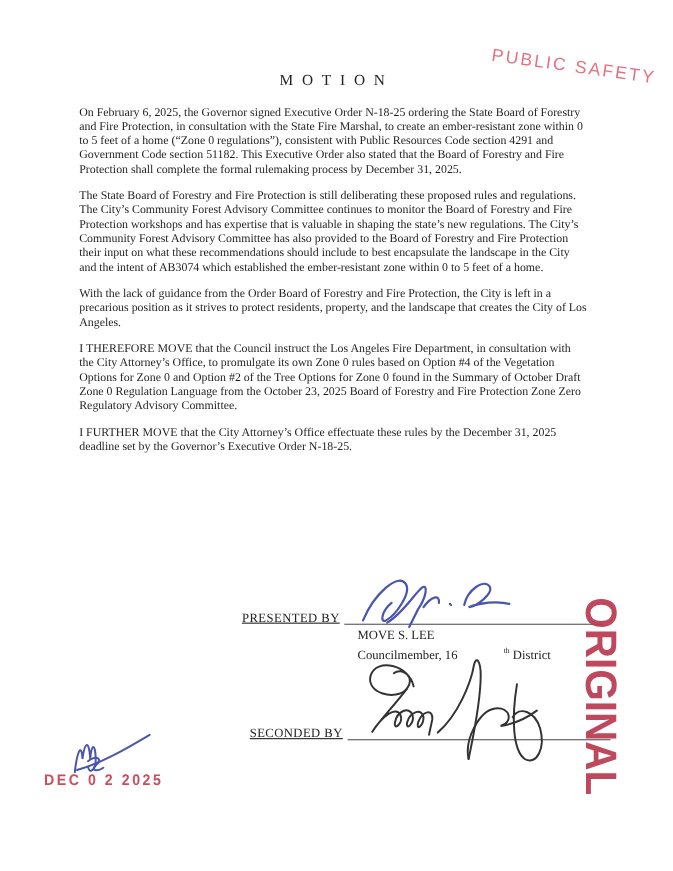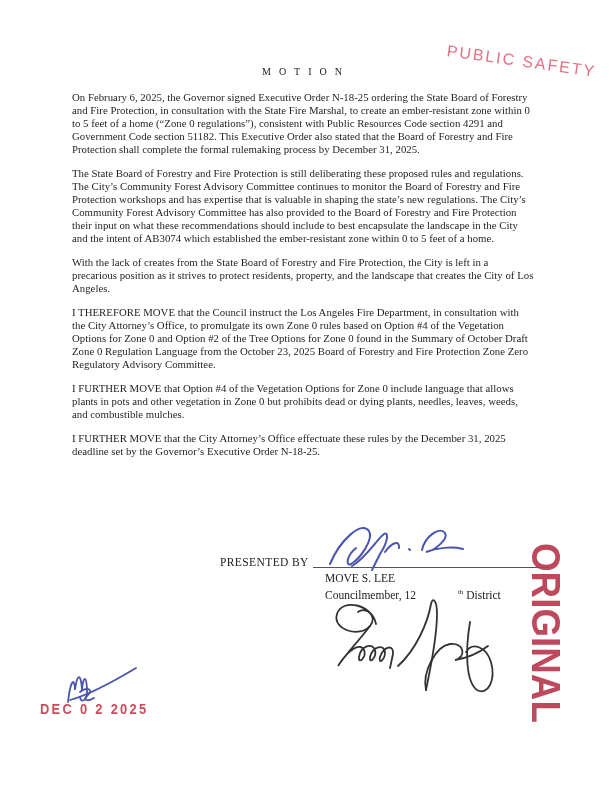--- a/index.html
+++ b/index.html
@@ -55,41 +55,42 @@
     transform-origin: left center;
     white-space: nowrap;
     opacity: 0.95;
   }
 
   
   .doc-title {
     margin: 0;
     padding-top: 66px;
     text-align: center;
-    font-size: 10px;
+    font-size: 14px;
     font-weight: normal;
     letter-spacing: 8px;
     color: #222;
   }
   .doc-body {
     margin: 14px 66px 0 72px;
     font-size: 10.8px;
     line-height: 13px;
     text-align: left;
   }
   .doc-body p { margin: 0 12px 11px 0; }
 
   
   .sig-row {
     position: absolute;
     display: flex;
     align-items: flex-end;
     font-size: 11.5px;
     letter-spacing: 0.4px;
     color: #222;
+    text-decoration: underline;
   }
   .sig-row .sig-line {
     flex: 1;
     border-bottom: 1px solid #555;
     height: 14px;
     margin-left: 4px;
   }
   .row-presented { left: 220px; top: 553px; width: 328px; }
   .row-seconded  { left: 227px; top: 658px; width: 328px; }
 
@@ -113,36 +114,39 @@
 
 <div class="page">
 
   <div class="stamp-public-safety">PUBLIC SAFETY</div>
 
   <h1 class="doc-title">MOTION</h1>
 
   <div class="doc-body">
     <p>On February 6, 2025, the Governor signed Executive Order N-18-25 ordering the State Board of Forestry and Fire Protection, in consultation with the State Fire Marshal, to create an ember-resistant zone within 0 to 5 feet of a home (“Zone 0 regulations”), consistent with Public Resources Code section 4291 and Government Code section 51182. This Executive Order also stated that the Board of Forestry and Fire Protection shall complete the formal rulemaking process by December 31, 2025.</p>
     <p>The State Board of Forestry and Fire Protection is still deliberating these proposed rules and regulations. The City’s Community Forest Advisory Committee continues to monitor the Board of Forestry and Fire Protection workshops and has expertise that is valuable in shaping the state’s new regulations. The City’s Community Forest Advisory Committee has also provided to the Board of Forestry and Fire Protection their input on what these recommendations should include to best encapsulate the landscape in the City and the intent of AB3074 which established the ember-resistant zone within 0 to 5 feet of a home.</p>
-    <p>With the lack of creates from the State Board of Forestry and Fire Protection, the City is left in a precarious position as it strives to protect residents, property, and the landscape that creates the City of Los Angeles.</p>
+    <p>With the lack of guidance from the Order Board of Forestry and Fire Protection, the City is left in a precarious position as it strives to protect residents, property, and the landscape that creates the City of Los Angeles.</p>
     <p>I THEREFORE MOVE that the Council instruct the Los Angeles Fire Department, in consultation with the City Attorney’s Office, to promulgate its own Zone 0 rules based on Option #4 of the Vegetation Options for Zone 0 and Option #2 of the Tree Options for Zone 0 found in the Summary of October Draft Zone 0 Regulation Language from the October 23, 2025 Board of Forestry and Fire Protection Zone Zero Regulatory Advisory Committee.</p>
-    <p>I FURTHER MOVE that Option #4 of the Vegetation Options for Zone 0 include language that allows plants in pots and other vegetation in Zone 0 but prohibits dead or dying plants, needles, leaves, weeds, and combustible mulches.</p>
     <p>I FURTHER MOVE that the City Attorney’s Office effectuate these rules by the December 31, 2025 deadline set by the Governor’s Executive Order N-18-25.</p>
   </div>
 
   <div class="sig-row row-presented">
     <span>PRESENTED BY</span>
     <span class="sig-line"></span>
   </div>
 
   <div class="presenter-block">
     <div>MOVE S. LEE</div>
-    <div><span>Councilmember, 12</span><sup>th</sup><span> District</span></div>
+    <div><span>Councilmember, 16</span><sup>th</sup><span> District</span></div>
   </div>
 
+  <div class="sig-row row-seconded">
+    <span>SECONDED BY</span>
+    <span class="sig-line"></span>
+  </div>
 
   <svg class="sig-svg sig-presenter" width="150" height="56" viewBox="0 0 150 56">
     <g fill="none" stroke="#4a55ae" stroke-width="2" stroke-linecap="round">
       <path d="M8 46 C18 22, 40 2, 47 13 C52 21, 38 41, 29 46 C23 49, 25 37, 34 30"></path>
       <path d="M30 48 C44 40, 56 20, 62 16 C67 13, 66 24, 58 36 L50 52"></path>
       <path d="M63 34 C70 24, 78 22, 77 30"></path>
       <path d="M87 31 l1 1"></path>
       <path d="M100 32 C103 18, 118 8, 123 15 C127 21, 112 33, 104 34 C114 30, 130 28, 141 31"></path>
     </g>
   </svg>

